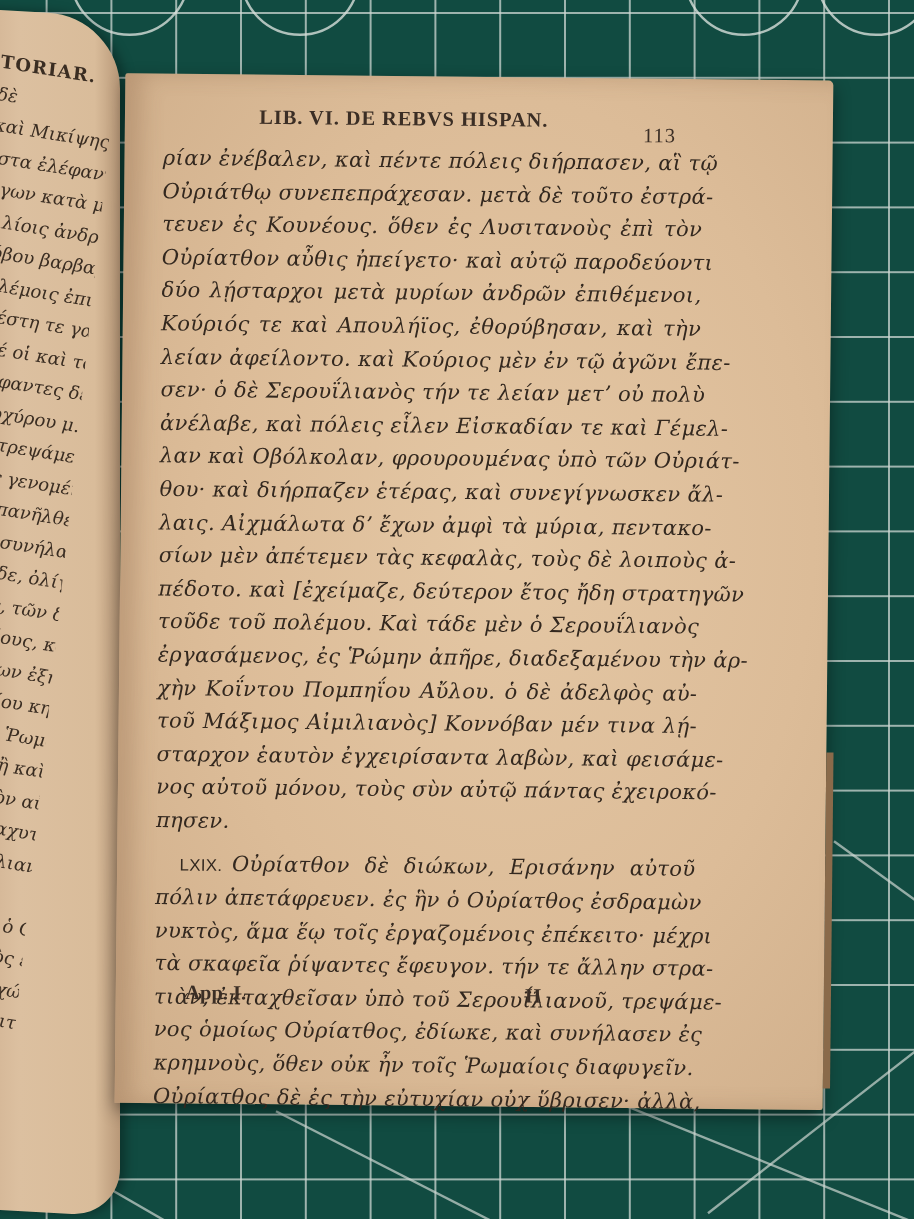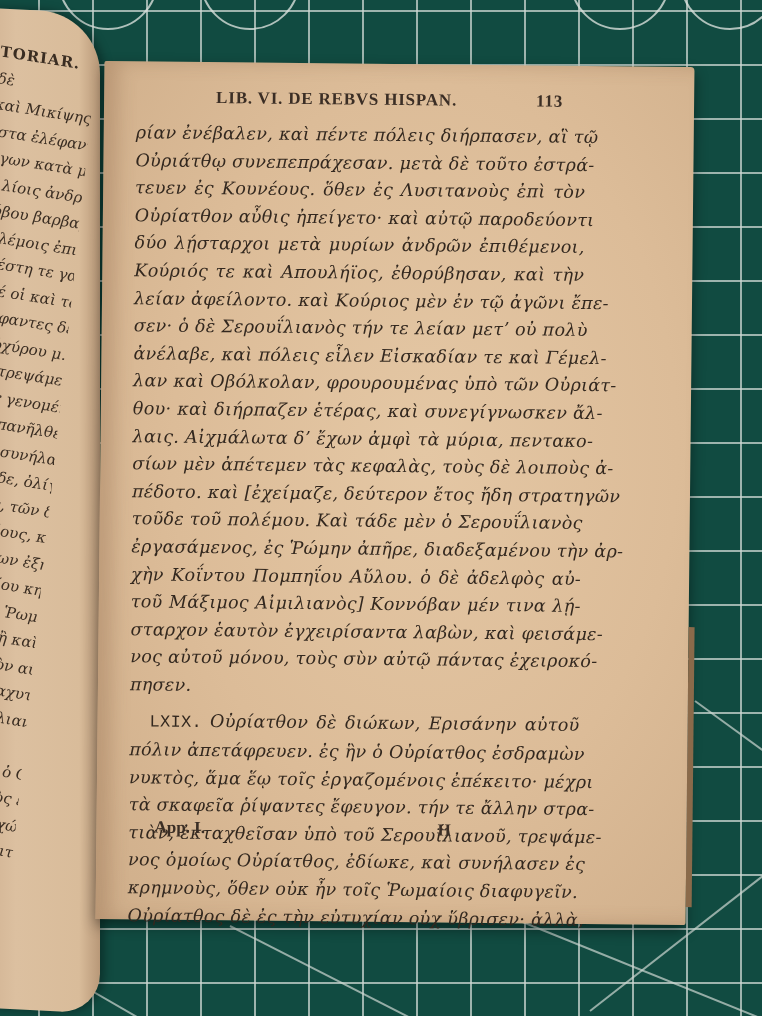--- a/index.html
+++ b/index.html
@@ -51,31 +51,31 @@
     .page-edge {
       position: absolute; right: -6px; top: 560px; width: 6px; height: 280px;
       background: #8a6a4a;
     }
     .header {
       position: absolute; left: 112px; top: 26px; width: 350px;
       display: flex; justify-content: space-between; align-items: baseline;
       font-family: "Liberation Serif", serif; font-size: 17px; color: #3b2e25;
       letter-spacing: 0.8px; font-weight: bold;
     }
-    .header .pg { position: absolute; left: 320px; top: 0; font-weight: bold; }
+    .header .pg { position: absolute; left: 320px; top: 12px; font-weight: normal; }
     .body-text {
       position: absolute; left: 32px; top: 58px; width: 450px;
       font-style: italic; font-size: 17.5px; line-height: 27.6px; color: #33281f;
       letter-spacing: 0.3px;
     }
     .line { display: block; white-space: nowrap; text-align: justify; text-align-last: justify; }
     .line.last { text-align-last: left; }
     .section { margin-top: 9px; }
     .section-num {
-      font-style: normal; font-family: Liberation Mono, monospace; font-size: 17px;
+      font-style: normal; font-family: Liberation Sans, sans-serif; font-size: 14px;
       font-weight: normal; margin-right: 8px; padding-left: 20px;
     }
     .footer {
       position: absolute; left: 58px; top: 756px; width: 340px;
       font-family: "Liberation Serif", serif; font-size: 17px; color: #3b2e25; font-weight: bold;
     }
     .footer .sig { position: absolute; left: 283px; top: 0; }
   </style>
 </head>
 <body>

